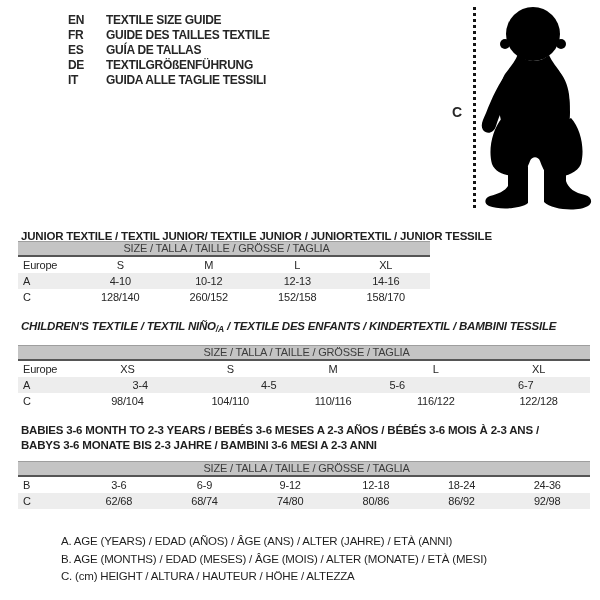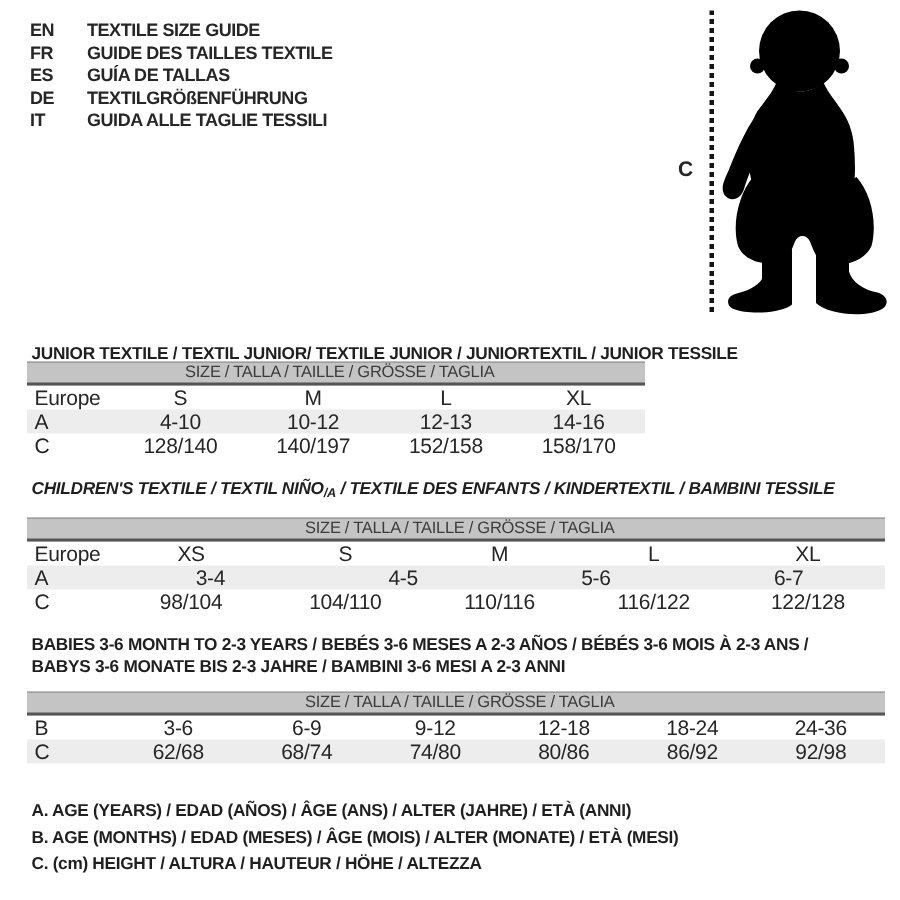--- a/index.html
+++ b/index.html
@@ -4,21 +4,21 @@
 <style>
   * { margin:0; padding:0; box-sizing:border-box; }
   html,body { background:#ffffff; }
   .page {
     position:relative; width:600px; height:600px; background:#fff; overflow:hidden;
     font-family:"Liberation Sans", sans-serif; color:var(--text,#262626);
   }
 
   
   .lang-block { position:absolute; left:20px; top:13px; }
-  .lang-row { display:flex; height:15px; line-height:15px; }
+  .lang-row { display:flex; height:15px; line-height:15px;margin-left:48px; }
   .lang-code { width:38px; font-size:12px; font-weight:700; letter-spacing:-0.3px; }
   .lang-label { font-size:12px; font-weight:700; letter-spacing:-0.3px; }
 
   
   .figure-c {
     position:absolute; left:452px; top:104px; font-size:14px; font-weight:700;
   }
   .dotted-line {
     position:absolute; left:473px; top:7px; width:3px; height:201px;
     background:repeating-linear-gradient(to bottom, #141414 0 3px, transparent 3px 6px);
@@ -39,28 +39,28 @@
   
   .size-table { position:absolute; left:18px; }
   .table-1 { top:241px; width:412px; }
   .table-2 { top:345px; width:572px; }
   .table-3 { top:461px; width:572px; }
   .band {
     height:16px; line-height:13px; background:var(--band-bg,#c4c4c4);
     border-top:1px solid #9e9e9e; border-bottom:2px solid var(--rule-dark,#555);
     font-size:11px; color:#3c3c3c; padding-left:5px; letter-spacing:-0.2px;text-align:center;
   }
-  .trow { display:flex; height:16px; line-height:16px; font-size:14px; letter-spacing:-0.2px; }
+  .trow { display:flex; height:16px; line-height:16px; font-size:11px; letter-spacing:-0.2px; }
   .trow.shaded { background:var(--shaded-row-bg,#ededed); }
   .tlabel { width:58px; padding-left:5px; text-align:left; }
   .tcell { flex:1; text-align:center; }
 
   
   .footnotes { position:absolute; left:21px; top:533px; }
-  .footnote { font-size:11.5px; font-weight:700; letter-spacing:-0.2px; line-height:17.5px; color:#1f1f1f; }
+  .footnote { font-size:11.5px; font-weight:400; letter-spacing:-0.2px; line-height:17.5px; color:#1f1f1f;margin-left:40px; }
 </style>
 </head>
 <body>
 
 <div class="page">
 
   <div class="lang-block">
       <div class="lang-row">
         <span class="lang-code">EN</span>
         <span class="lang-label">TEXTILE SIZE GUIDE</span>
@@ -111,21 +111,21 @@
         <div class="trow shaded">
           <span class="tlabel">A</span>
           <span class="tcell">4-10</span>
           <span class="tcell">10-12</span>
           <span class="tcell">12-13</span>
           <span class="tcell">14-16</span>
         </div>
         <div class="trow">
           <span class="tlabel">C</span>
           <span class="tcell">128/140</span>
-          <span class="tcell">140/197</span>
+          <span class="tcell">260/152</span>
           <span class="tcell">152/158</span>
           <span class="tcell">158/170</span>
         </div>
       </div>
   </div>
 
   <div class="section-title t2"><span>CHILDREN'S TEXTILE / TEXTIL NIÑO</span><span class="subsc">/A</span><span> / TEXTILE DES ENFANTS / KINDERTEXTIL / BAMBINI TESSILE</span></div>
   <div class="size-table table-2">
     <div class="band"><span>SIZE / TALLA / TAILLE / GRÖSSE / TAGLIA</span></div>
     <div class="tbody">

